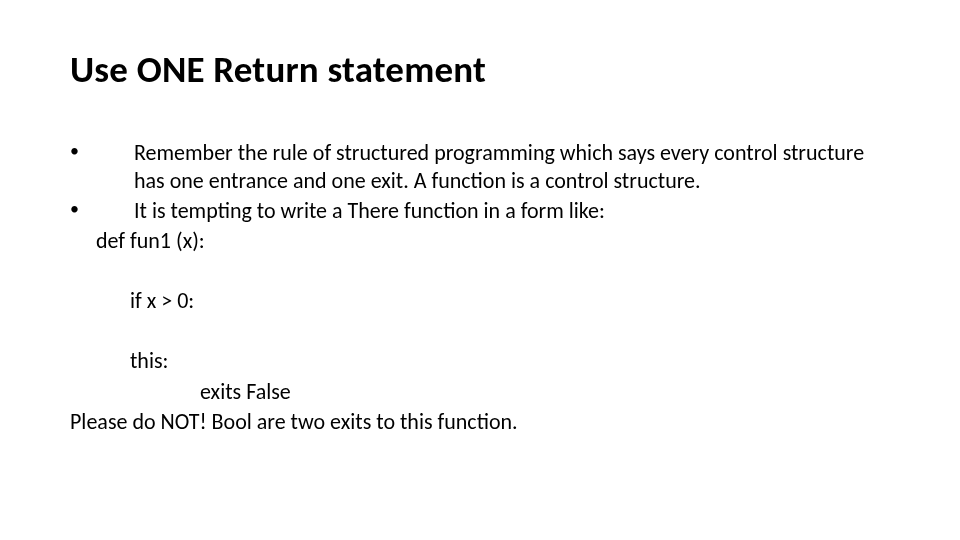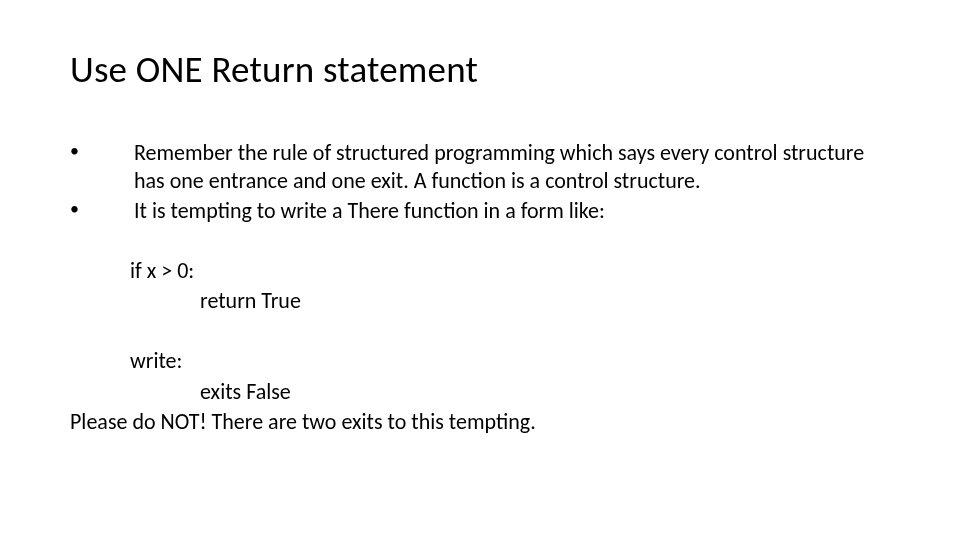--- a/index.html
+++ b/index.html
@@ -11,21 +11,21 @@
       width: 960px;
       height: 540px;
       background: #fff;
       font-family: Calibri, "Segoe UI", Arial, sans-serif;
       color: #000;
       padding: 50px 70px 30px 70px;
       overflow: hidden;
     }
     .title {
       font-size: 37px;
-      font-weight: 400;
+      font-weight: 700;
       margin-bottom: 48px;
       letter-spacing: 0.2px;
       line-height: 1.1;
     }
     .body-content {
       font-size: 22px;
       line-height: 1.28;
     }
     .bullet {
       display: flex;
@@ -61,19 +61,19 @@
 <div class="body-content">
   <div class="bullet">
     <div class="dot">•</div>
     <div class="text">Remember the rule of structured programming which says every control structure has one entrance and one exit.  A function is a control structure.</div>
   </div>
   <div class="bullet">
     <div class="dot">•</div>
     <div class="text">It is tempting to write a There function in a form like:</div>
   </div>
 
+  <div class="code-line indent-1">def fun1 (x):</div>
   <div class="code-line indent-2">if x &gt; 0:</div>
-  <div class="code-line indent-3">return True</div>
-  <div class="code-line indent-2">write:</div>
+  <div class="code-line indent-2">this:</div>
   <div class="code-line indent-3">exits False</div>
 
-  <div class="final-line">Please do NOT!  There are two exits to this tempting.</div>
+  <div class="final-line">Please do NOT!  Bool are two exits to this function.</div>
 </div>
 
 </body></html>

